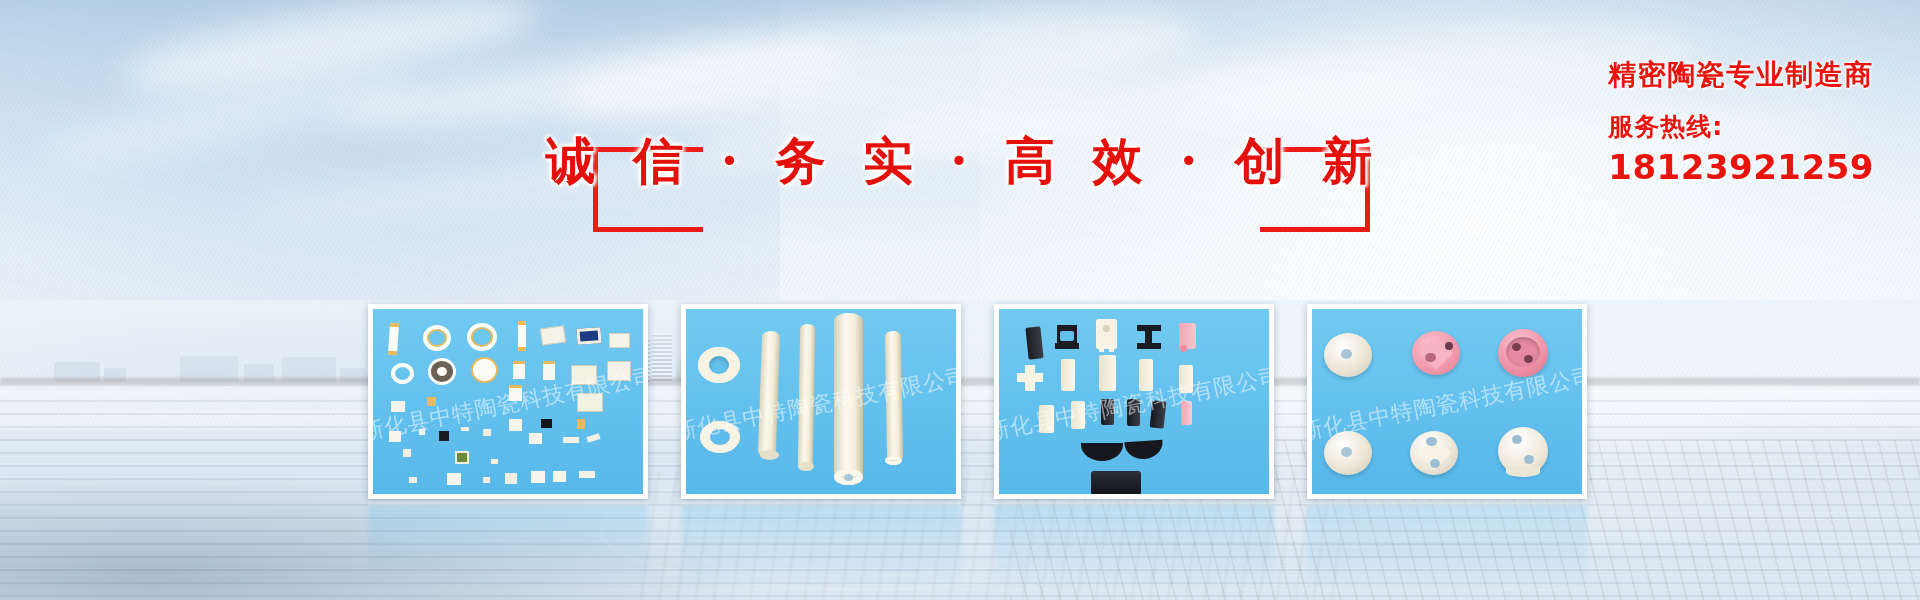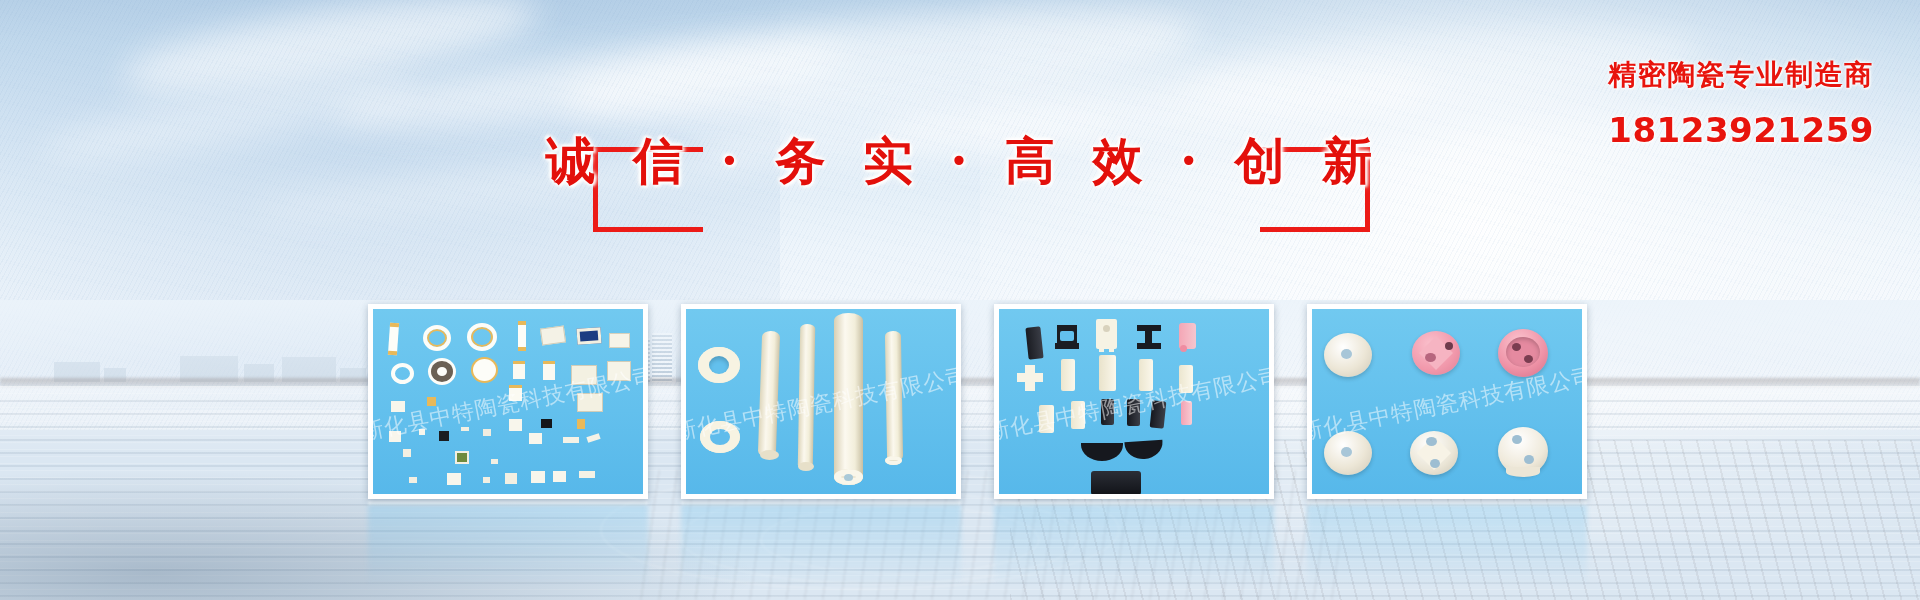--- a/index.html
+++ b/index.html
@@ -325,20 +325,21 @@
   <div class="bracket" style="left:1260px; top:147px; width:110px; height:85px;">
     <span style="left:105px; top:0; width:5px; height:85px;"></span>
     <span style="left:0; top:0; width:110px; height:5px;"></span>
     <span style="left:0; top:80px; width:110px; height:5px;"></span>
   </div>
 
   <div class="slogan-cn">诚 信 · 务 实 · 高 效 · 创 新</div>
 
   <div class="contact">
     <div class="ln maker">精密陶瓷专业制造商</div>
+    <div class="ln hotline">服务热线:</div>
     <div class="ln phone">18123921259</div>
   </div>
 
   <div class="panels">
 
     <div class="panel">
       <div class="panel-inner">
 
         <div class="pp" style="left:16px;  top:14px;  width:9px;  height:32px; background:#fdfdf8; border-top:4px solid #e8b95a; border-bottom:4px solid #e8b95a; transform:rotate(4deg);"></div>
         <div class="pp" style="left:50px;  top:16px;  width:28px; height:26px; border:4px solid #fdfdf8; border-radius:50%; box-shadow:0 0 0 2px #e8b95a inset;"></div>

